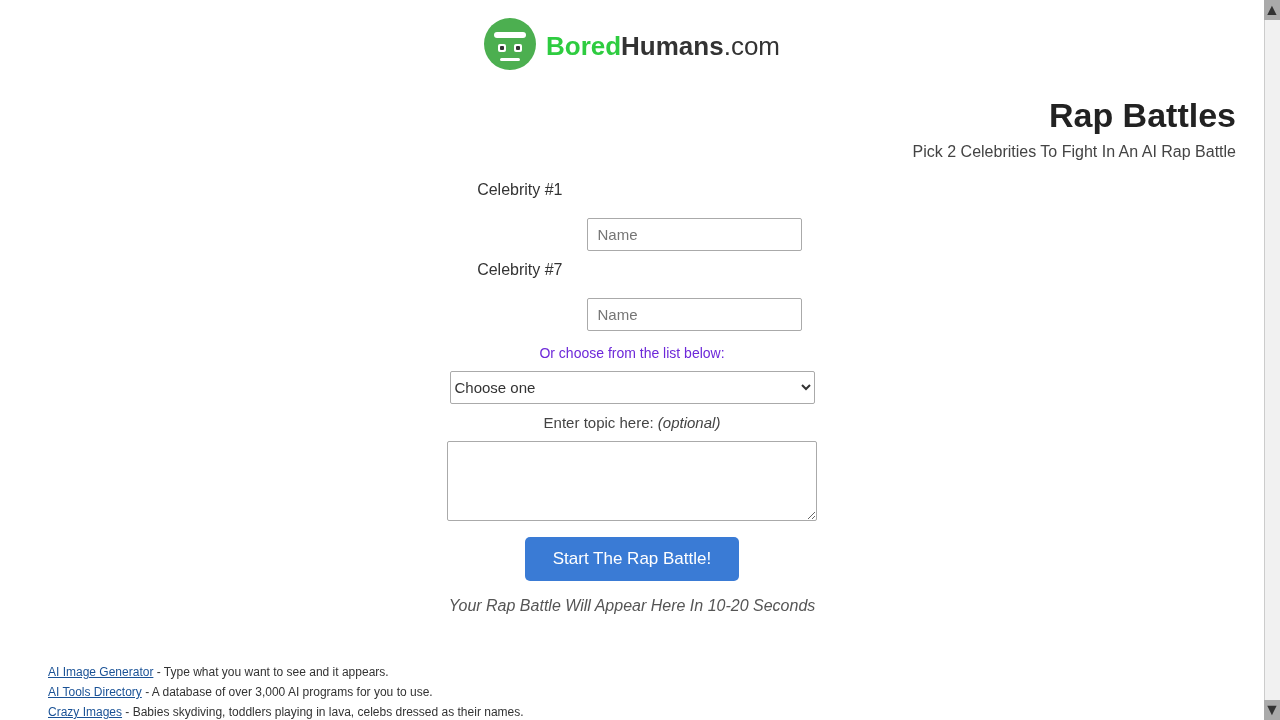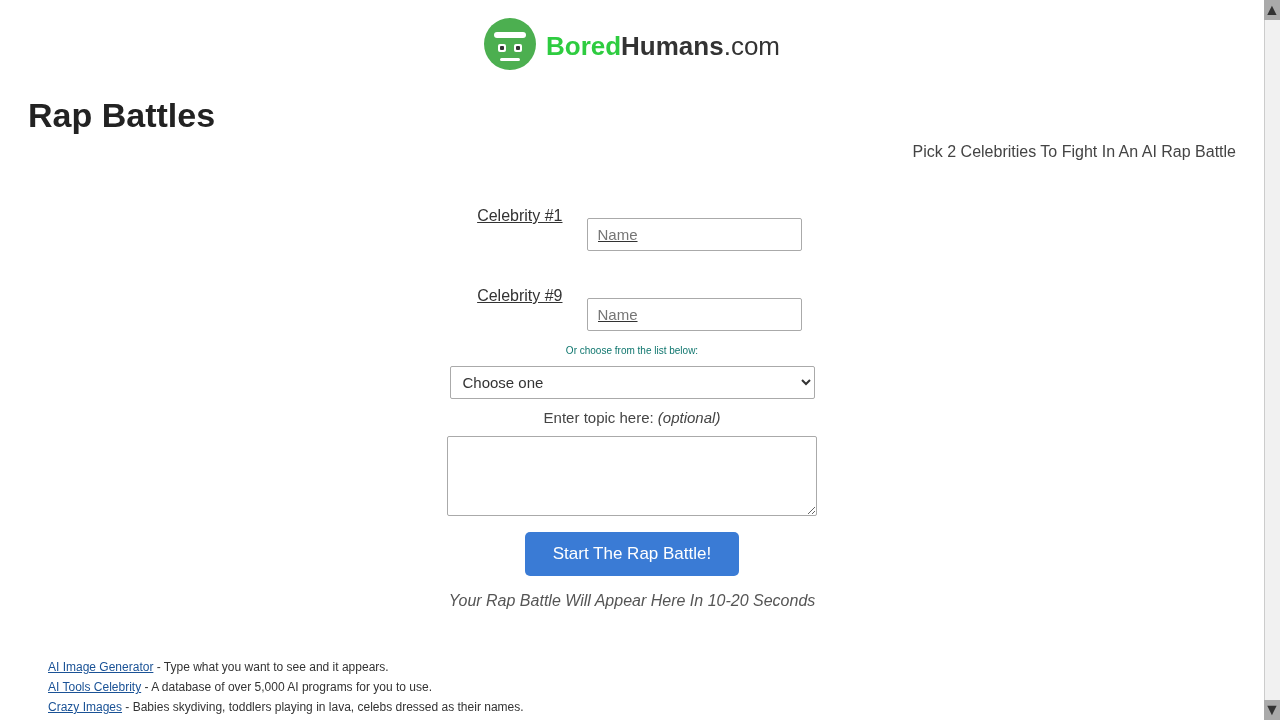--- a/index.html
+++ b/index.html
@@ -86,21 +86,21 @@
       font-weight: bold;
     }
 
     .logo-text .dot-com {
       color: #333;
       font-weight: normal;
     }
 
     
     .page-title {
-      text-align: left;
+      text-align: right;
       font-size: 34px;
       font-weight: bold;
       margin: 12px 0 8px 0;
       color: #222;
     }
 
     
     .subtitle {
       text-align: right;
       font-size: 16px;
@@ -111,23 +111,21 @@
     
     .form-section {
       display: flex;
       flex-direction: column;
       align-items: center;
       gap: 10px;
     }
 
     .celebrity-row {
       display: flex;
-      align-items: center;
       gap: 24px;
-      text-decoration: underline;
     }
 
     .celebrity-label {
       font-size: 16px;
       color: #333;
       min-width: 100px;
       text-align: right;
     }
 
     .celebrity-input {
@@ -136,28 +134,28 @@
       font-size: 15px;
       width: 215px;
       color: #333;
       outline: none;
       border-radius: 2px;
       margin-top: 37px;
     }
 
     .or-choose {
       text-align: center;
-      font-size: 10px;
-      color: #0f766e;
+      font-size: 14px;
+      color: #6d28d9;
       margin-top: 4px;
     }
 
     .choose-select {
       width: 365px;
-      padding: 6px 8px;
+      padding: 6px 0;
       font-size: 15px;
       border: 1px solid #aaa;
       border-radius: 2px;
       background: #fff;
       color: #333;
       cursor: pointer;
     }
 
     .topic-label {
       text-align: left;
@@ -277,21 +275,21 @@
   <p class="subtitle">Pick 2 Celebrities To Fight In An AI Rap Battle</p>
 
   <div class="form-section">
 
     <div class="celebrity-row">
       <label class="celebrity-label">Celebrity #1</label>
       <input class="celebrity-input" type="text" placeholder="Name" style="">
     </div>
 
     <div class="celebrity-row">
-      <label class="celebrity-label">Celebrity #9</label>
+      <label class="celebrity-label">Celebrity #7</label>
       <input class="celebrity-input" type="text" placeholder="Name" style="">
     </div>
 
     <p class="or-choose">Or choose from the list below:</p>
 
     <select class="choose-select">
       <option>Choose one</option>
     </select>
 
     <p class="topic-label">
@@ -305,21 +303,21 @@
     <p class="result-placeholder">Your Rap Battle Will Appear Here In 10-20 Seconds</p>
 
   </div>
 
   <div class="bottom-section">
     <ul class="links-list">
       <li>
         <a href="#">AI Image Generator</a><span> - Type what you want to see and it appears.</span>
       </li>
       <li>
-        <a href="#">AI Tools Celebrity</a><span> - A database of over 5,000 AI programs for you to use.</span>
+        <a href="#">AI Tools Directory</a><span> - A database of over 3,000 AI programs for you to use.</span>
       </li>
       <li>
         <a href="#">Crazy Images</a><span> - Babies skydiving, toddlers playing in lava, celebs dressed as their names.</span>
       </li>
     </ul>
   </div>
 
 </div>
 
 </body></html>

